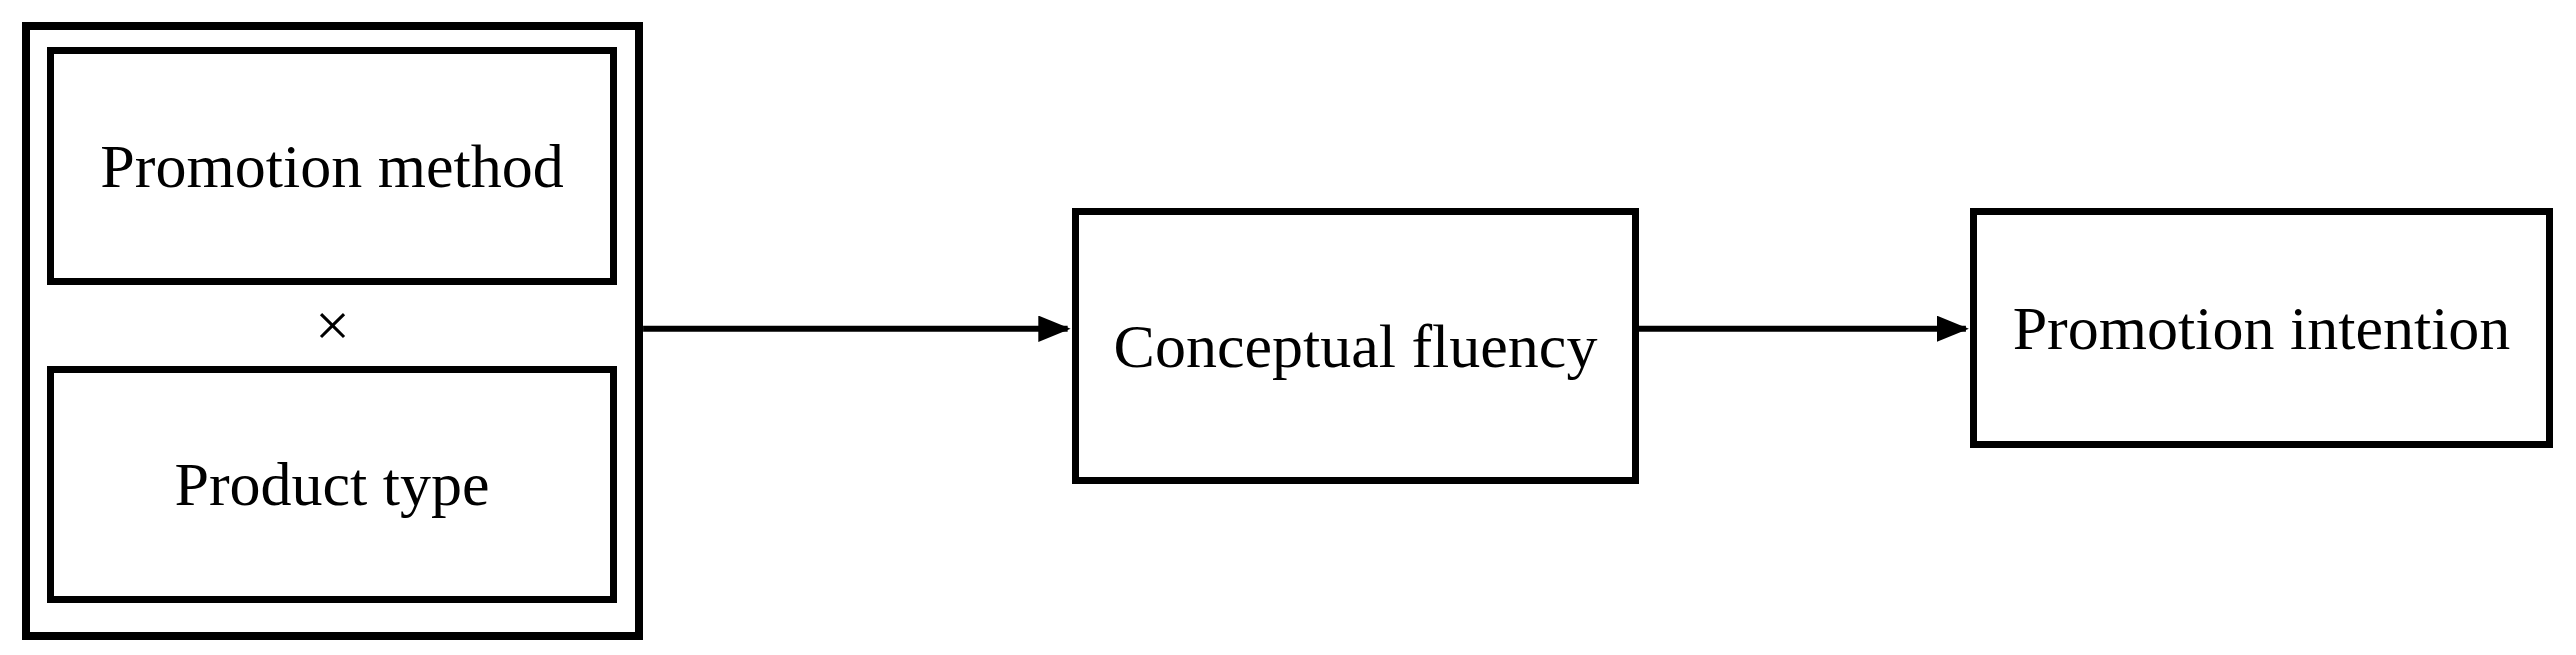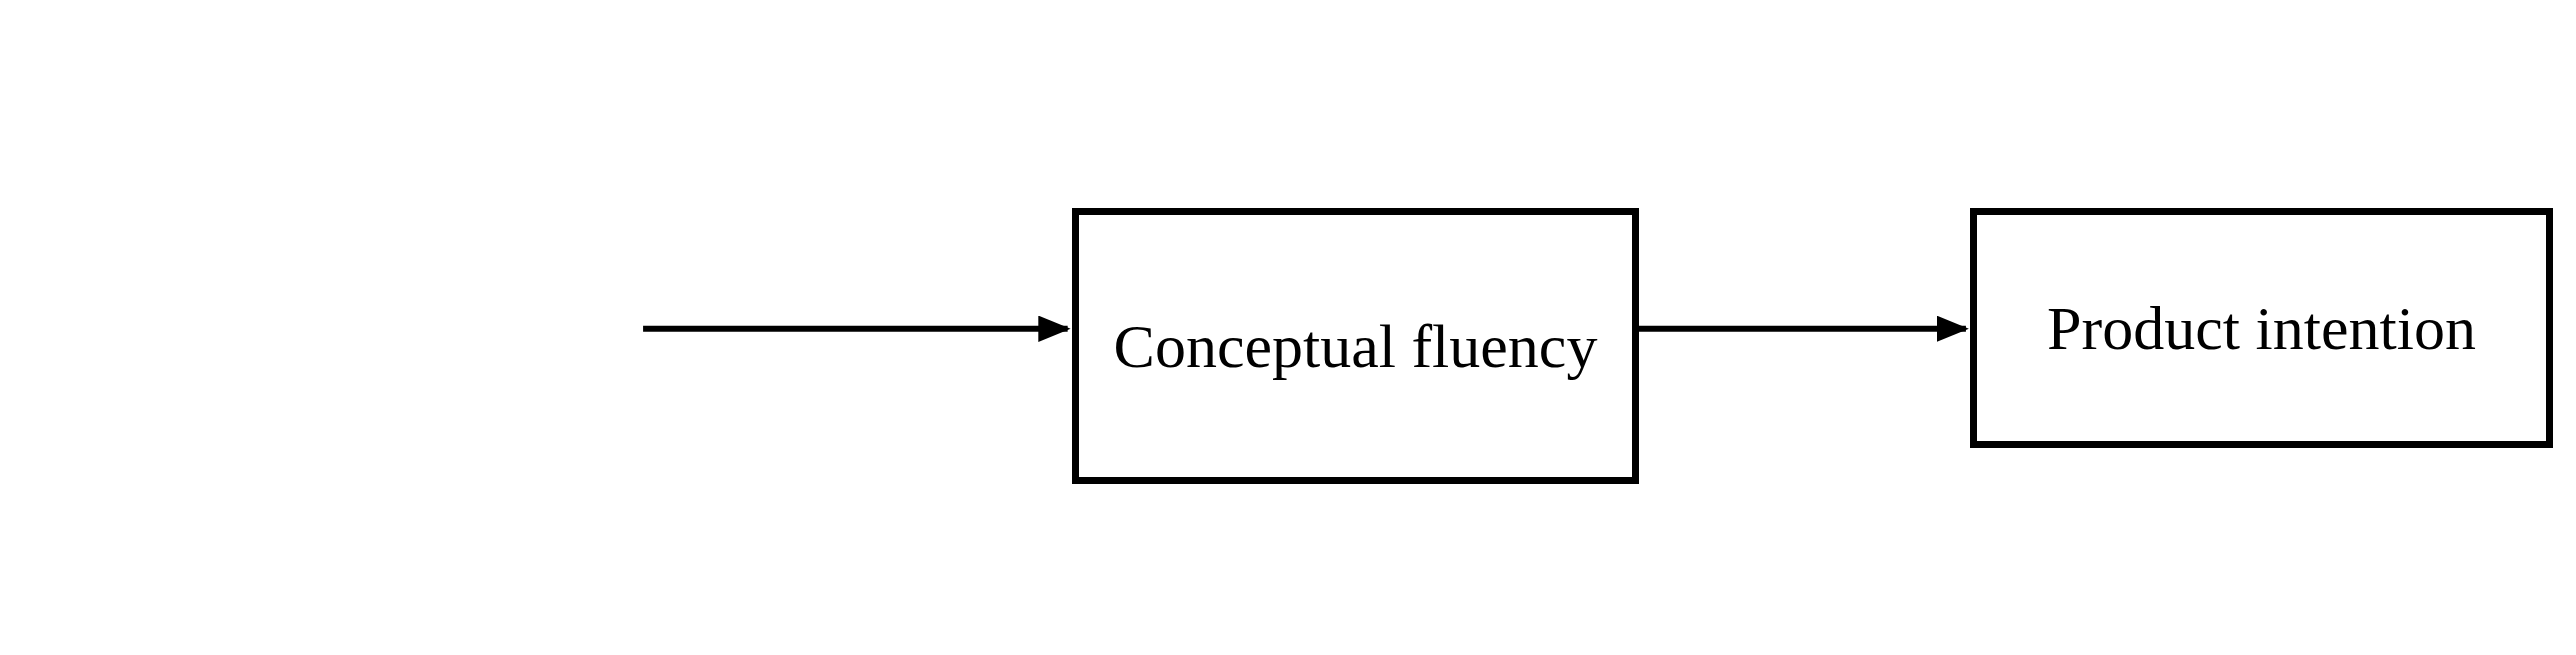--- a/index.html
+++ b/index.html
@@ -100,23 +100,32 @@
   <svg class="arrows" width="2576" height="656" viewBox="0 0 3513 894" xmlns="http://www.w3.org/2000/svg">
     <defs>
       <marker id="arrowhead" markerUnits="userSpaceOnUse" markerWidth="44" markerHeight="36" refX="40" refY="18" orient="auto">
         <path d="M0,0 L44,18 L0,36 Z" fill="#000000"></path>
       </marker>
     </defs>
     <line x1="877" y1="448" x2="1456" y2="448" marker-end="url(#arrowhead)"></line>
     <line x1="2235" y1="448" x2="2681" y2="448" marker-end="url(#arrowhead)"></line>
   </svg>
 
+  <div class="outer-group">
+    <div class="node inner-node-1">
+      <span class="label">Promotion method</span>
+    </div>
+    <div class="operator-row">×</div>
+    <div class="node inner-node-2">
+      <span class="label">Product type</span>
+    </div>
+  </div>
 
   <div class="node mediator-node">
     <span class="label">Conceptual fluency</span>
   </div>
 
   <div class="node outcome-node">
-    <span class="label">Product intention</span>
+    <span class="label">Promotion intention</span>
   </div>
 
 </div>
 
 
 </body></html>

